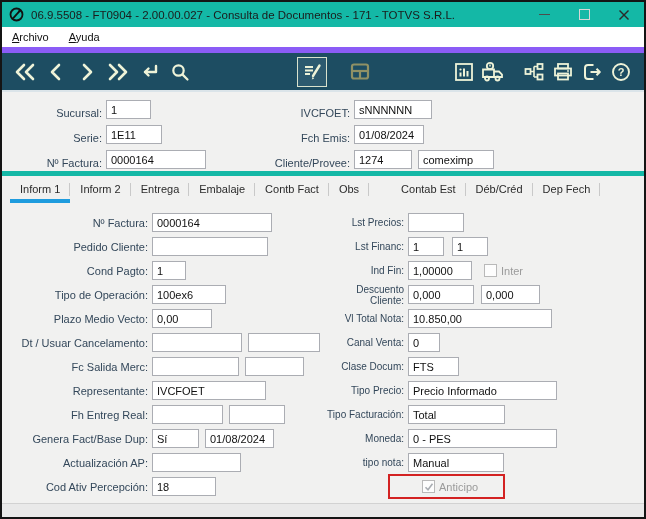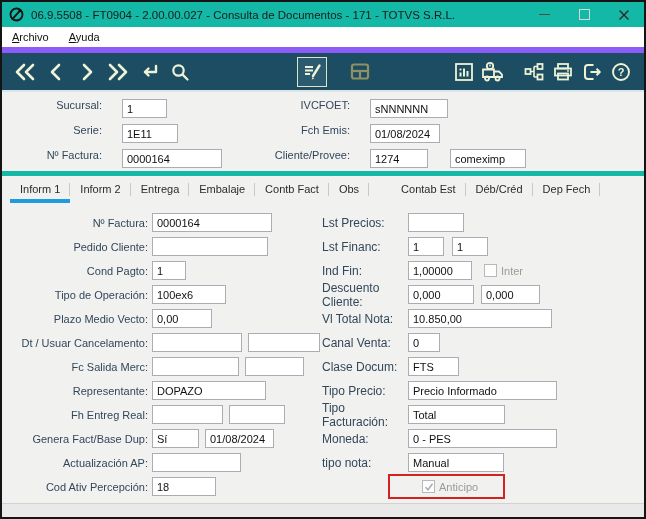--- a/index.html
+++ b/index.html
@@ -26,41 +26,41 @@
   .tb-ic{width:26px;height:26px;display:flex;align-items:center;justify-content:center;}
   .tb-mid{display:flex;align-items:center;margin-left:104px;}
   .sel-box{width:28px;height:28px;border:1px solid #d9e2cd;background:#2c5a6f;
     display:flex;align-items:center;justify-content:center;}
   .tb-right{margin-left:auto;display:flex;align-items:center;gap:3px;}
   .gap-l{margin-left:12px;}
   
   .header{height:79px;position:relative;flex:0 0 auto;}
   .h-left{position:absolute;left:8px;top:7px;}
   .h-right{position:absolute;left:248px;top:7px;}
-  .h-row{display:flex;align-items:flex-start;height:20px;margin-bottom:5px;gap:16px;}
+  .h-row{display:flex;align-items:flex-end;height:20px;margin-bottom:5px;}
   .lblh{font-size:11px;color:#33475a;text-align:right;padding-right:4px;flex:0 0 auto;}
   .lblh.w1{width:92px;} .lblh.w2{width:100px;}
   .fld{background:#fff;border:1px solid #abadb3;height:19px;box-sizing:border-box;
     font-size:11px;color:#101010;padding:0 4px;display:inline-flex;align-items:center;
     white-space:nowrap;overflow:hidden;flex:0 0 auto;}
   .g{margin-left:6px;}
   
   .tabs{height:27px;border-top:5px solid #14b8a6;display:flex;align-items:stretch;
     padding-left:8px;flex:0 0 auto;}
   .tab{font-size:11px;color:#2b2b2b;padding:7px 10px 0;position:relative;white-space:nowrap;}
   .tab::after{content:"";position:absolute;right:0;top:7px;height:13px;width:1px;background:#c9c9c9;}
   .tab.active{border-bottom:4px solid #1f9cde;font-weight:400;}
   .tab-gap{margin-left:22px;}
   
   .content{flex:1;position:relative;}
   .col-left{position:absolute;left:4px;top:10px;}
   .col-right{position:absolute;left:320px;top:10px;}
   .row{display:flex;align-items:center;height:19px;margin-bottom:5px;}
   .lbl-l{width:142px;padding-right:4px;font-size:11px;color:#33475a;text-align:right;flex:0 0 auto;}
-  .lbl-r{width:82px;padding-right:4px;font-size:12px;color:#33475a;flex:0 0 auto;}
+  .lbl-r{width:82px;padding-right:4px;font-size:10px;color:#33475a;text-align:right;flex:0 0 auto;}
   .cb{width:13px;height:13px;box-sizing:border-box;border:1px solid #b9b9b9;background:#fdfdfd;
     display:inline-flex;align-items:center;justify-content:center;flex:0 0 auto;}
   .cb-label{font-size:11px;color:#9b9b9b;margin-left:4px;white-space:nowrap;}
   .inter-wrap{display:flex;align-items:center;margin-left:12px;}
   .red-box{box-sizing:border-box;width:117px;height:25px;border:2px solid #d32222;
     margin-left:66px;display:flex;align-items:center;padding-left:32px;}
   
   .statusbar{height:13px;background:#e9e9e9;border-top:1px solid #d2d2d2;flex:0 0 auto;}
   svg{display:block;}
 </style>
@@ -278,21 +278,21 @@
         <span class="fld" style="width:90px"></span>
         <span class="fld g" style="width:72px"></span>
       </div>
       <div class="row">
         <span class="lbl-l">Fc Salida Merc:</span>
         <span class="fld" style="width:87px"></span>
         <span class="fld g" style="width:59px"></span>
       </div>
       <div class="row">
         <span class="lbl-l">Representante:</span>
-        <span class="fld" style="width:114px">DOPAZO</span>
+        <span class="fld" style="width:114px">IVCFOET</span>
       </div>
       <div class="row">
         <span class="lbl-l">Fh Entreg Real:</span>
         <span class="fld" style="width:71px"></span>
         <span class="fld g" style="width:56px"></span>
       </div>
       <div class="row">
         <span class="lbl-l">Genera Fact/Base Dup:</span>
         <span class="fld" style="width:47px">Sí</span>
         <span class="fld g" style="width:69px">01/08/2024</span>

